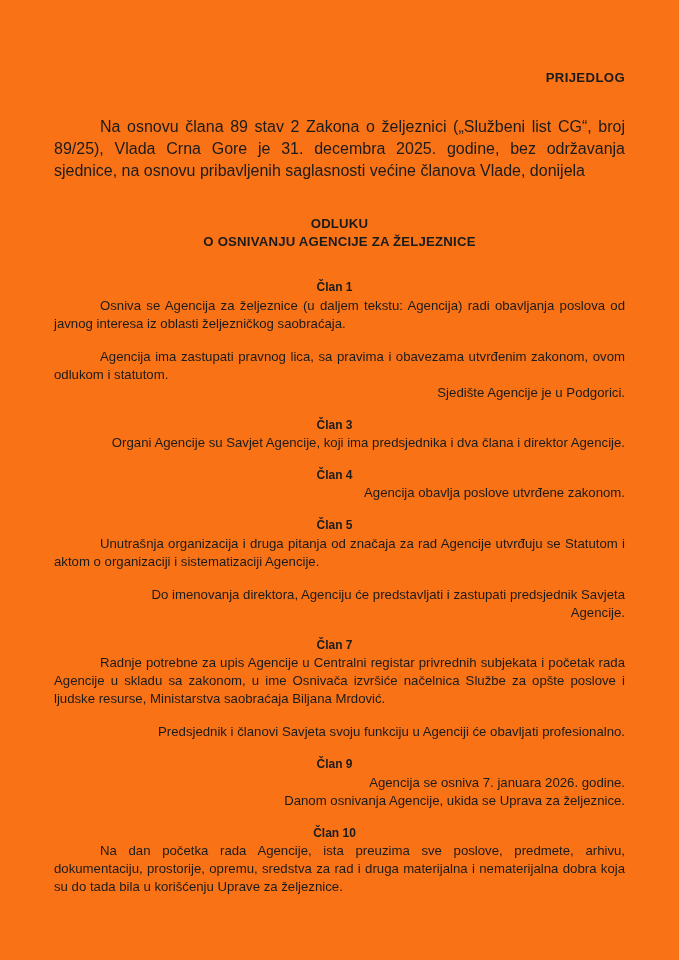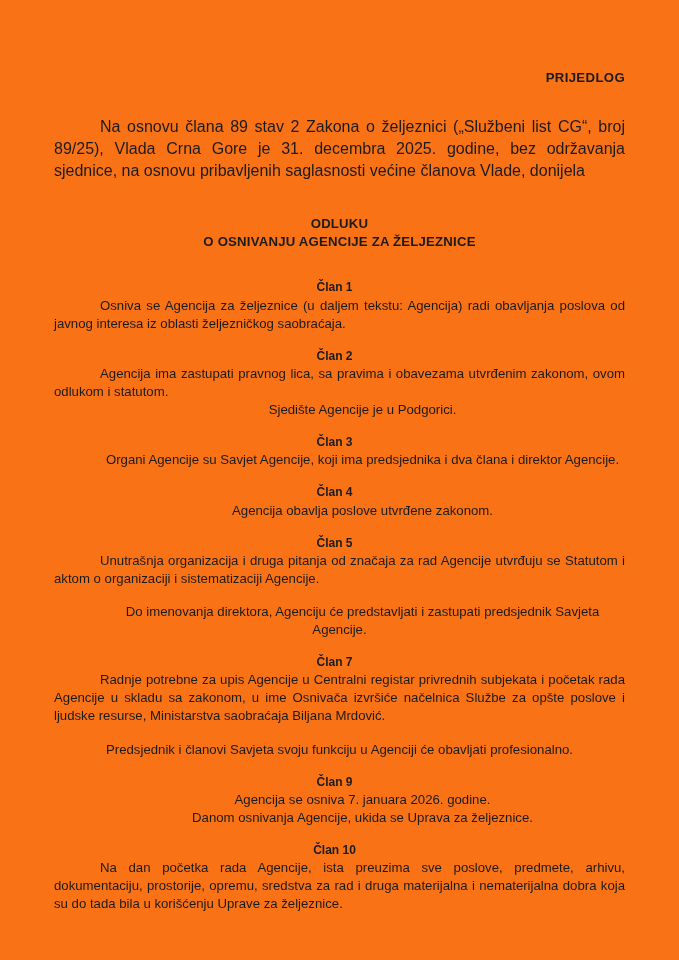--- a/index.html
+++ b/index.html
@@ -71,21 +71,21 @@
     line-height: 1.37;
     text-align: justify;
     text-indent: 46px;
     margin: 0;
     hyphens: none;
   }
   .article-para.no-indent {
     text-indent: 0;
   }
   .article-para.single {
-    text-align: center;
+    text-align: right;
   }
   .article-para.justified {
     text-align: justify;
     text-align-last: left;
   }
 </style>
 </head>
 <body>
 
 <div class="page">
@@ -100,21 +100,20 @@
       <div>ODLUKU</div>
       <div>O OSNIVANJU AGENCIJE ZA ŽELJEZNICE</div>
     </div>
 
     <div class="articles">
         <div class="article">
           <div class="article-heading">Član 1</div>
           <p class="article-para justified">Osniva se Agencija za željeznice (u daljem tekstu: Agencija) radi obavljanja poslova od javnog interesa iz oblasti željezničkog saobraćaja.</p>
         </div>
         <div class="article">
-          <div class="article-heading">Član 2</div>
           <p class="article-para justified">Agencija ima zastupati pravnog lica, sa pravima i obavezama utvrđenim zakonom, ovom odlukom i statutom.</p>
           <p class="article-para single">Sjedište Agencije je u Podgorici.</p>
         </div>
         <div class="article">
           <div class="article-heading">Član 3</div>
           <p class="article-para single">Organi Agencije su Savjet Agencije, koji ima predsjednika i dva člana i direktor Agencije.</p>
         </div>
         <div class="article">
           <div class="article-heading">Član 4</div>
           <p class="article-para single">Agencija obavlja poslove utvrđene zakonom.</p>

